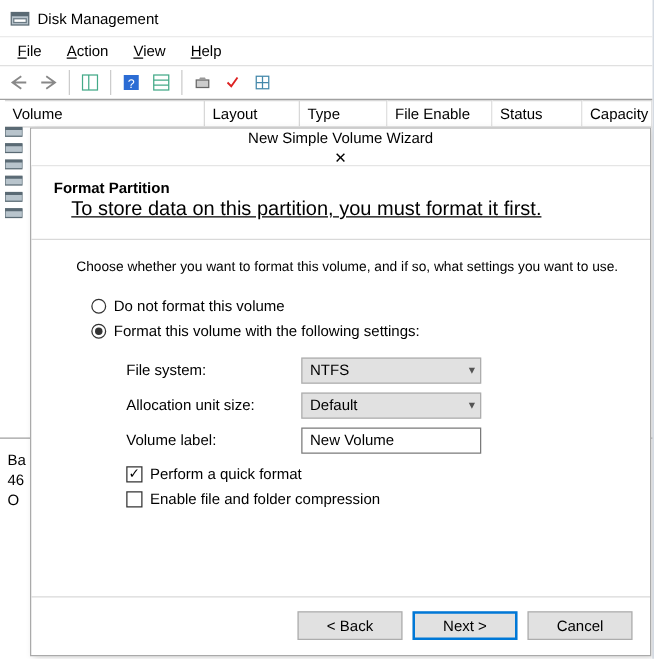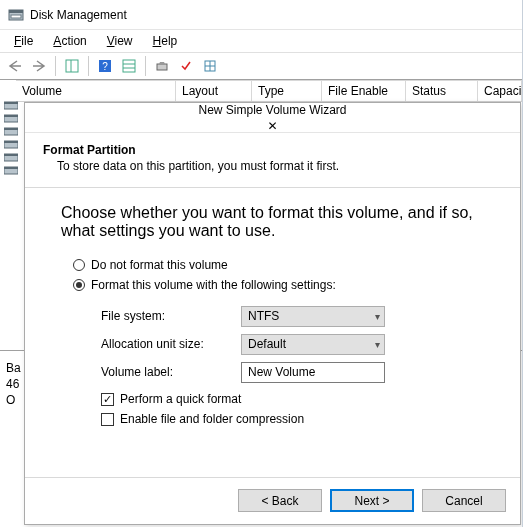--- a/index.html
+++ b/index.html
@@ -44,21 +44,21 @@
     background: #fff;
     gap: 2px;
   }
   .tbtn {
     width: 22px; height: 22px;
     display: flex; align-items: center; justify-content: center;
     border: 1px solid transparent;
   }
   .tsep { width: 1px; height: 20px; background: #ccc; margin: 0 3px; }
   .table-header {
-    position: absolute; top: 80px; left: 16px; right: 0;
+    position: absolute; top: 80px; left: 4px; right: 0;
     display: flex;
     background: #fff;
     border-bottom: 1px solid #d0d0d0;
   }
   .th {
     padding: 3px 6px;
     border-right: 1px solid #d8d8d8;
     border-top: 1px solid #d8d8d8;
     background: #fff;
     font-size: 12px;
@@ -93,23 +93,23 @@
     display: flex; align-items: center; justify-content: space-between;
     height: 30px; padding: 0 10px;
     background: #fff;
     border-bottom: 1px solid #e5e5e5;
     flex-direction: column;
   }
   .dlg-title span { font-size: 12px; }
   .close-x { font-size: 15px; font-family: Arial; cursor: default; padding: 2px 6px; }
   .dlg-body { padding: 4px 18px 0 18px; }
   .heading { font-weight: bold; font-size: 12px; margin-top: 6px; }
-  .subheading { font-size: 12px; margin: 2px 0 0 14px; }
+  .subheading { font-size: 16px; margin: 2px 0 0 14px; text-decoration: underline; }
   .hr { border: none; border-top: 1px solid #d9d9d9; margin: 14px -18px 16px -18px; }
-  .instr { font-size: 16px; margin: 0 0 18px 18px; }
+  .instr { font-size: 11px; margin: 0 0 18px 18px; }
   .radio-row { display: flex; align-items: center; margin: 6px 0 6px 30px; font-size: 12px; gap: 6px; }
   .radio {
     width: 12px; height: 12px; border: 1px solid #333; border-radius: 50%;
     display: inline-flex; align-items: center; justify-content: center;
     background: #fff;
   }
   .radio.checked::after { content: ""; width: 6px; height: 6px; border-radius: 50%; background: #333; }
   .settings { margin-left: 58px; margin-top: 10px; }
   .srow { display: flex; align-items: center; height: 28px; font-size: 12px; }
   .srow label { width: 140px; }

